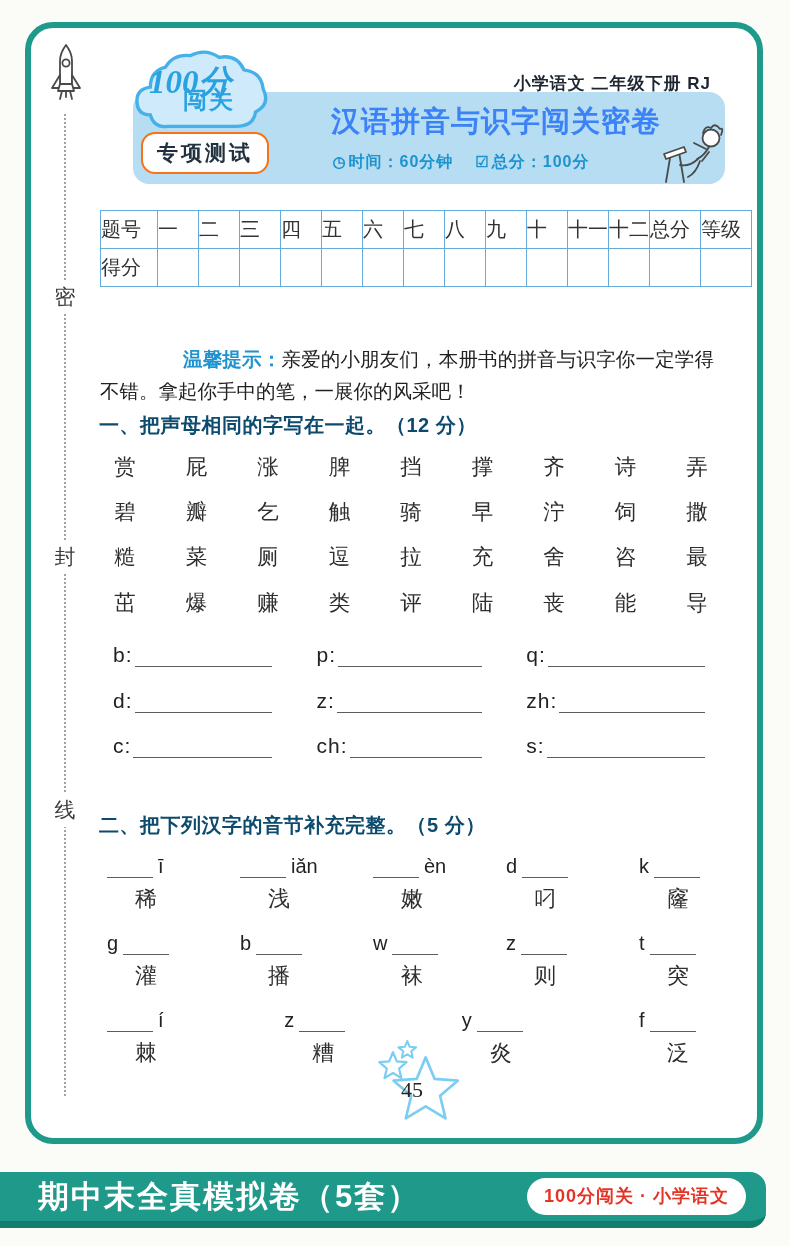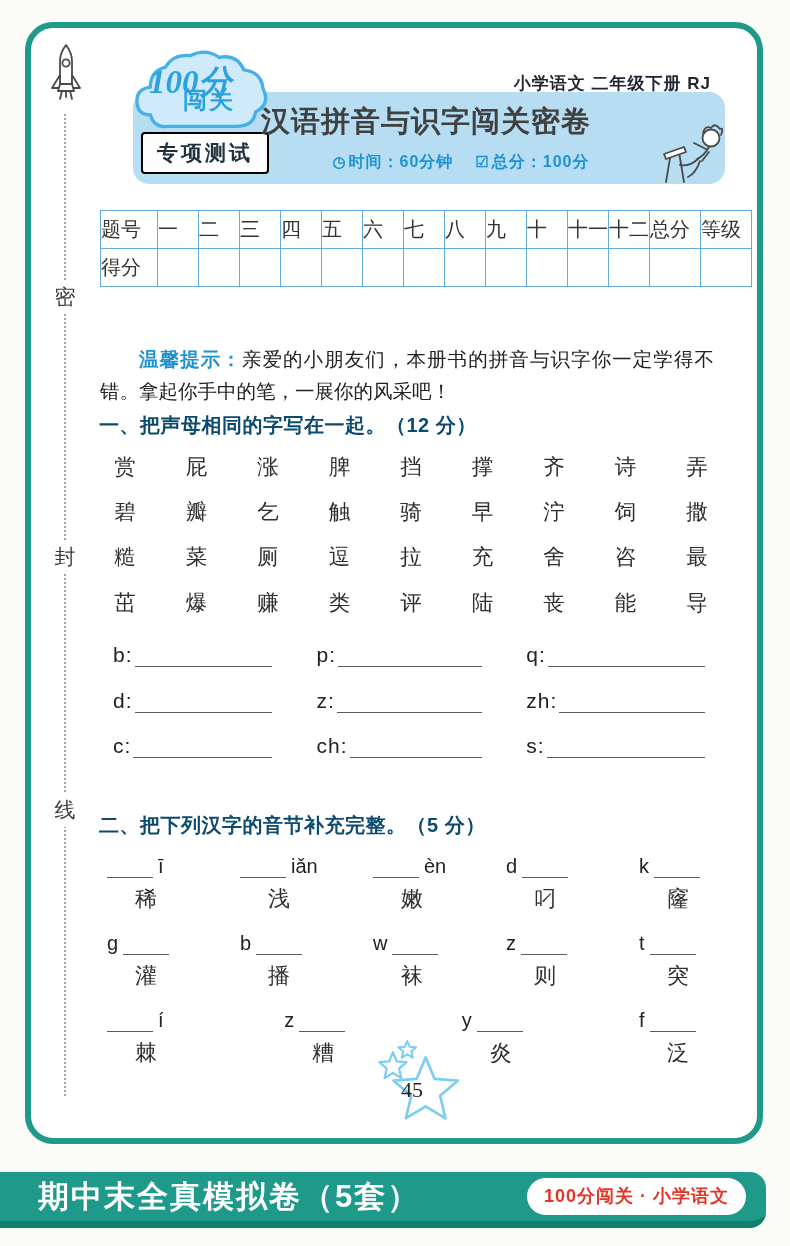--- a/index.html
+++ b/index.html
@@ -17,40 +17,40 @@
   .seal-char{position:absolute;left:22px;width:24px;text-align:center;background:#fff;padding:3px 0;
     font-family:"Liberation Serif",serif;font-size:21px;color:#3c3c3c;}
   
   .edition{position:absolute;top:44px;right:46px;font-size:17px;font-weight:bold;color:#1d2531;letter-spacing:1px;}
   .band{position:absolute;left:102px;top:64px;width:592px;height:92px;background:#b7ddf2;border-radius:16px;}
   .cloud{position:absolute;left:95px;top:18px;width:150px;height:88px;}
   .cloud-t1{position:absolute;left:118px;top:32px;font-size:33px;font-weight:bold;font-style:italic;
     color:#2ba2e0;font-family:"Liberation Serif",serif;}
   .cloud-t2{position:absolute;left:152px;top:56px;font-size:24px;font-weight:bold;color:#2ba2e0;letter-spacing:2px;}
   .badge{position:absolute;left:110px;top:104px;width:124px;height:38px;background:#fefefe;
-    border:2px solid #000000;border-radius:4px;text-align:center;line-height:38px;
+    border:2px solid #f97316;border-radius:14px;text-align:center;line-height:38px;
     font-size:21px;font-weight:bold;color:#20303e;letter-spacing:3px;}
-  .paper-title{position:absolute;left:230px;top:74px;width:400px;text-align:left;
-    font-size:29px;font-weight:bold;color:#404040;letter-spacing:1px;}
+  .paper-title{position:absolute;left:230px;top:74px;width:400px;text-align:right;
+    font-size:29px;font-weight:bold;color:#3b82f6;letter-spacing:1px;}
   .time-line{position:absolute;left:230px;top:124px;width:400px;text-align:center;
     font-size:16px;font-weight:bold;color:#1d93cf;letter-spacing:1px;}
   .time-line .ico{font-size:15px;margin-right:2px;}
   .time-line .gap{display:inline-block;width:22px;}
   .hurdler{position:absolute;left:612px;top:88px;width:100px;height:74px;}
   
   .score-table{position:absolute;left:69px;top:182px;border-collapse:collapse;table-layout:fixed;
     font-family:"Liberation Serif",serif;font-size:20px;color:#333;}
   .score-table td{border:1.5px solid #64abdc;height:37px;padding:0;}
   .score-table .c-label{width:56px;}
   .score-table .c-num{width:40px;}
   .score-table .c-tot{width:50px;}
   
   .notice{position:absolute;left:69px;top:296px;width:614px;font-family:"Liberation Serif",serif;
     font-size:19.5px;line-height:32px;color:#222;text-indent:2em;text-align:justify;}
-  .notice .nlabel{color:#1d93cf;font-weight:bold;}
+  .notice .nlabel{color:#1d93cf;font-weight:bold;margin-left:44px;}
   
   .sec-head{position:absolute;left:68px;font-size:20px;font-weight:bold;color:#0c4a6e;letter-spacing:.5px;}
   .charrow{position:absolute;left:82px;width:596px;display:flex;justify-content:space-between;
     font-family:"Liberation Serif",serif;font-size:21.5px;color:#2e2e2e;}
   .charrow span{width:24px;text-align:center;}
   .initrow{position:absolute;left:82px;width:592px;display:grid;grid-template-columns:1fr 1.04fr 1.12fr;column-gap:44px;}
   .initcell{display:flex;align-items:flex-end;}
   .initcell .ilabel{font-size:21px;color:#222;letter-spacing:1px;padding-right:2px;}
   .initcell .iline{flex:1;border-bottom:1.6px solid #5c5c5c;height:24px;}
   

